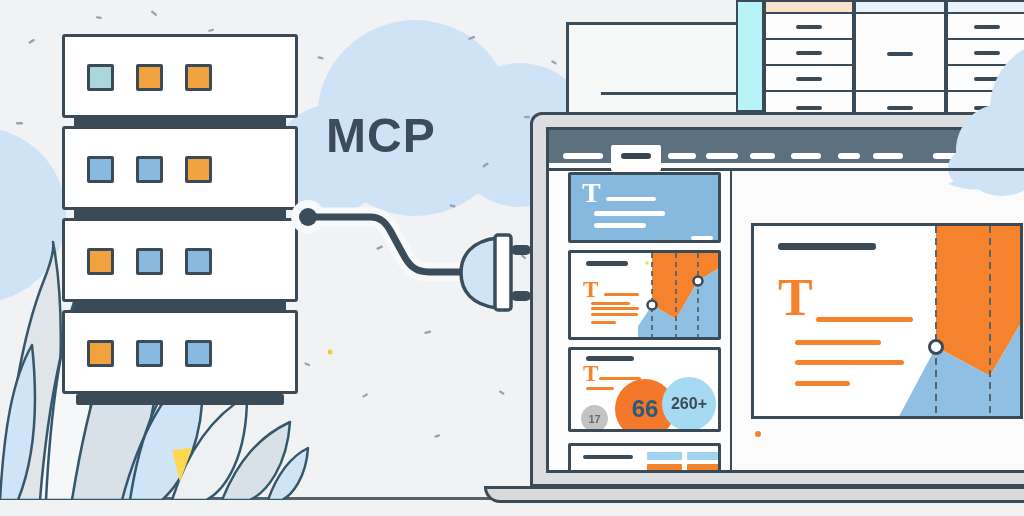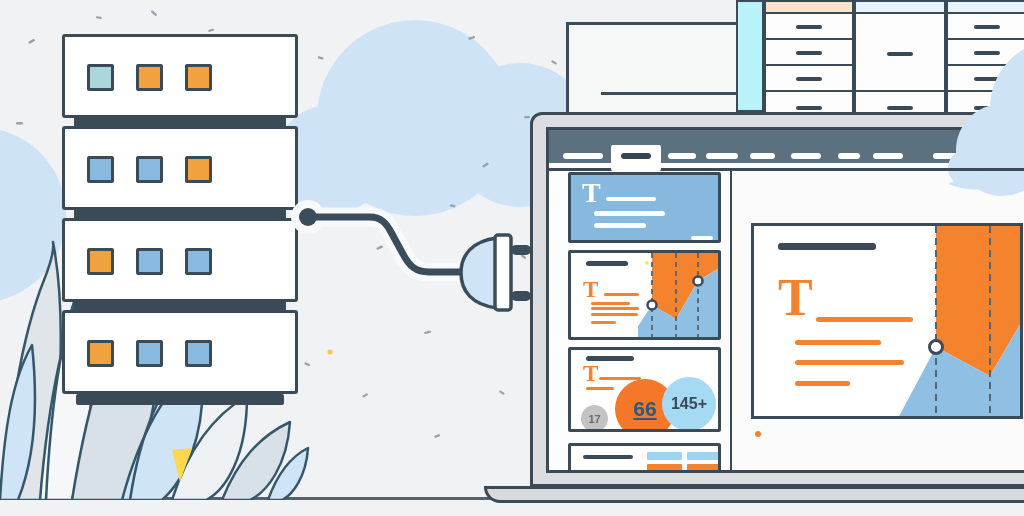--- a/index.html
+++ b/index.html
@@ -201,20 +201,21 @@
     <div class="server-unit" style="top:310px;">
       <div class="lights">
           <span class="light light--orange"></span>
           <span class="light light--blue"></span>
           <span class="light light--blue"></span>
         </div>
     </div>
     <div class="server-base"></div>
   </div>
 
+  <div class="abs mcp">MCP</div>
 
   <div class="abs laptop"></div>
   <div class="screen">
     <div class="navbar">
       <span class="nav-dash" style="left:14px;width:40px;"></span>
       <span class="nav-dash" style="left:119px;width:28px;"></span>
       <span class="nav-dash" style="left:157px;width:32px;"></span>
       <span class="nav-dash" style="left:201px;width:25px;"></span>
       <span class="nav-dash" style="left:242px;width:30px;"></span>
       <span class="nav-dash" style="left:289px;width:22px;"></span>
@@ -275,25 +276,25 @@
     </div>
 
     <div class="card" style="top:217px;height:85px;">
       <span class="dash" style="left:15px;top:6px;width:48px;height:5px;"></span>
       <span class="serif-t t-orange" style="left:12px;top:12px;font-size:23px;">T</span>
       <span class="o-line" style="left:28px;top:27px;width:42px;height:3px;"></span>
       <span class="o-line" style="left:15px;top:37px;width:28px;height:3px;"></span>
       <div class="stat-circle stat-gray" style="left:10px;top:55px;width:27px;height:27px;font-size:11px;align-items:center;">
         <span>17</span>
       </div>
-      <div class="stat-circle stat-orange" style="left:44px;top:29px;width:60px;height:60px;font-size:21px;text-decoration:underline;">
+      <div class="stat-circle stat-orange" style="left:44px;top:29px;width:60px;height:60px;font-size:24px;">
         <span>66</span>
       </div>
       <div class="stat-circle stat-blue" style="left:91px;top:27px;width:54px;height:54px;font-size:16px;">
-        <span>145+</span>
+        <span>260+</span>
       </div>
     </div>
 
     <div class="card" style="top:313px;height:33px;">
       <span class="dash" style="left:12px;top:9px;width:50px;height:4px;"></span>
       <span class="grid-rect gr-blue" style="left:76px;top:6px;width:35px;"></span>
       <span class="grid-rect gr-blue" style="left:116px;top:6px;width:35px;"></span>
       <span class="grid-rect gr-orange" style="left:76px;top:18px;width:35px;height:10px;"></span>
       <span class="grid-rect gr-orange" style="left:116px;top:18px;width:35px;height:10px;"></span>
     </div>

